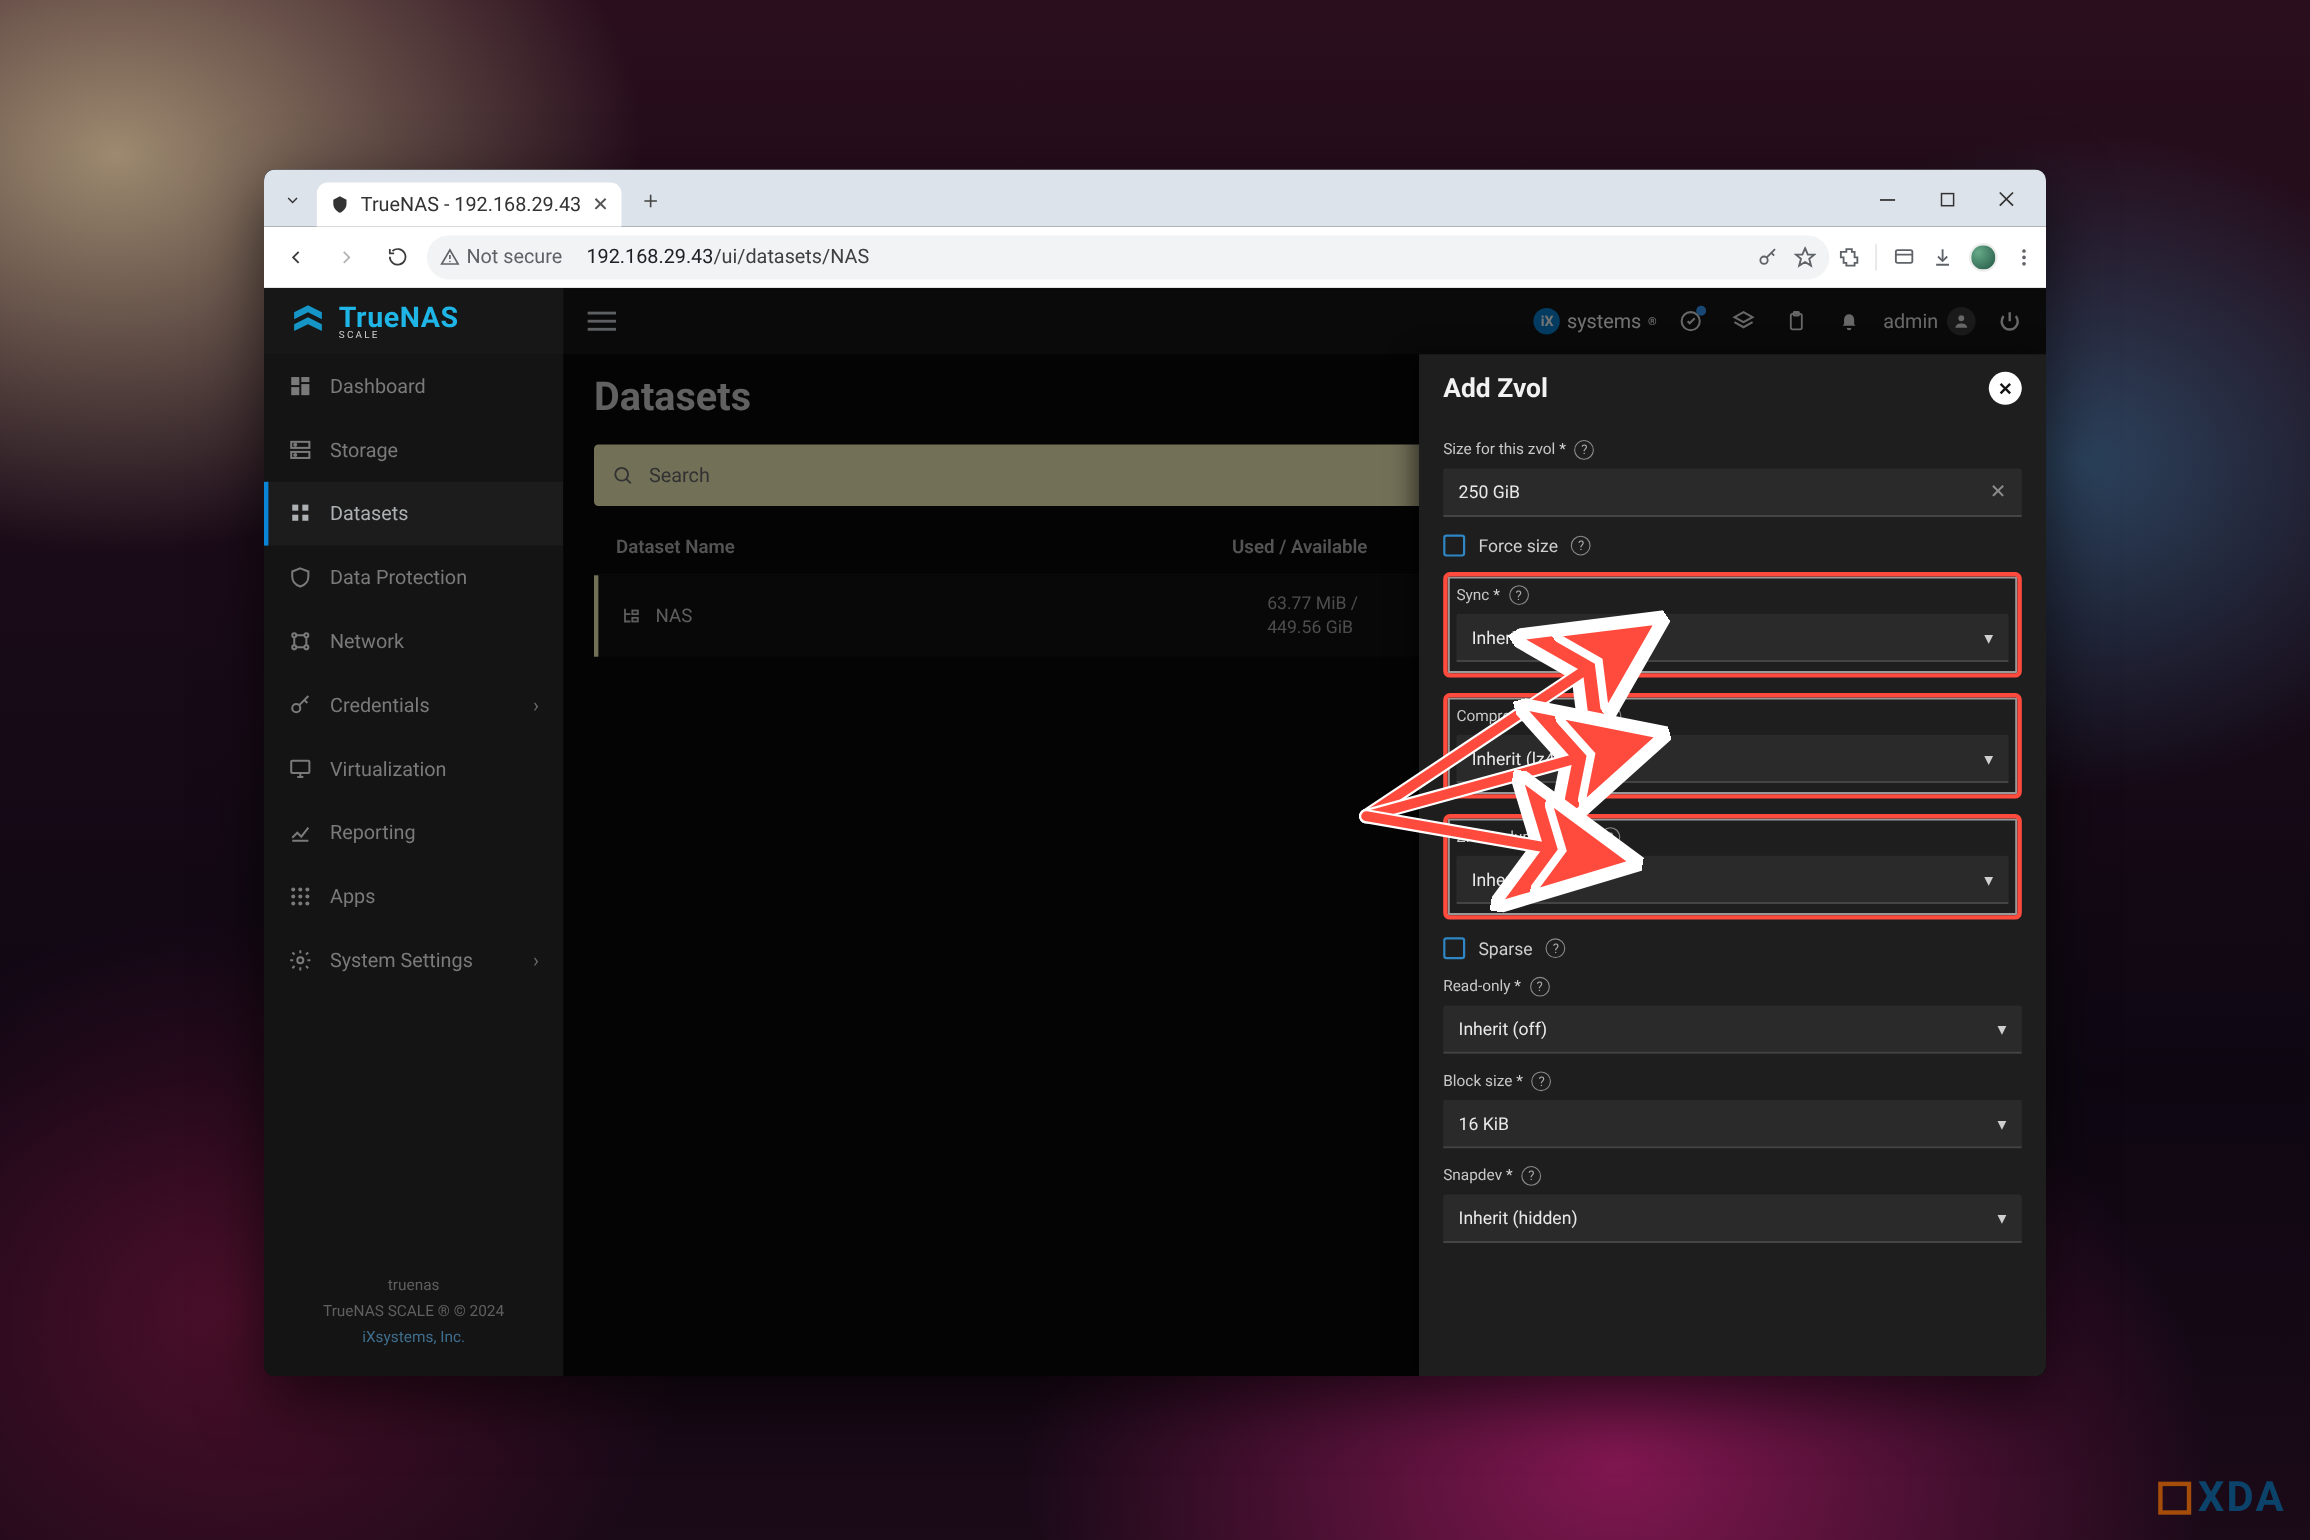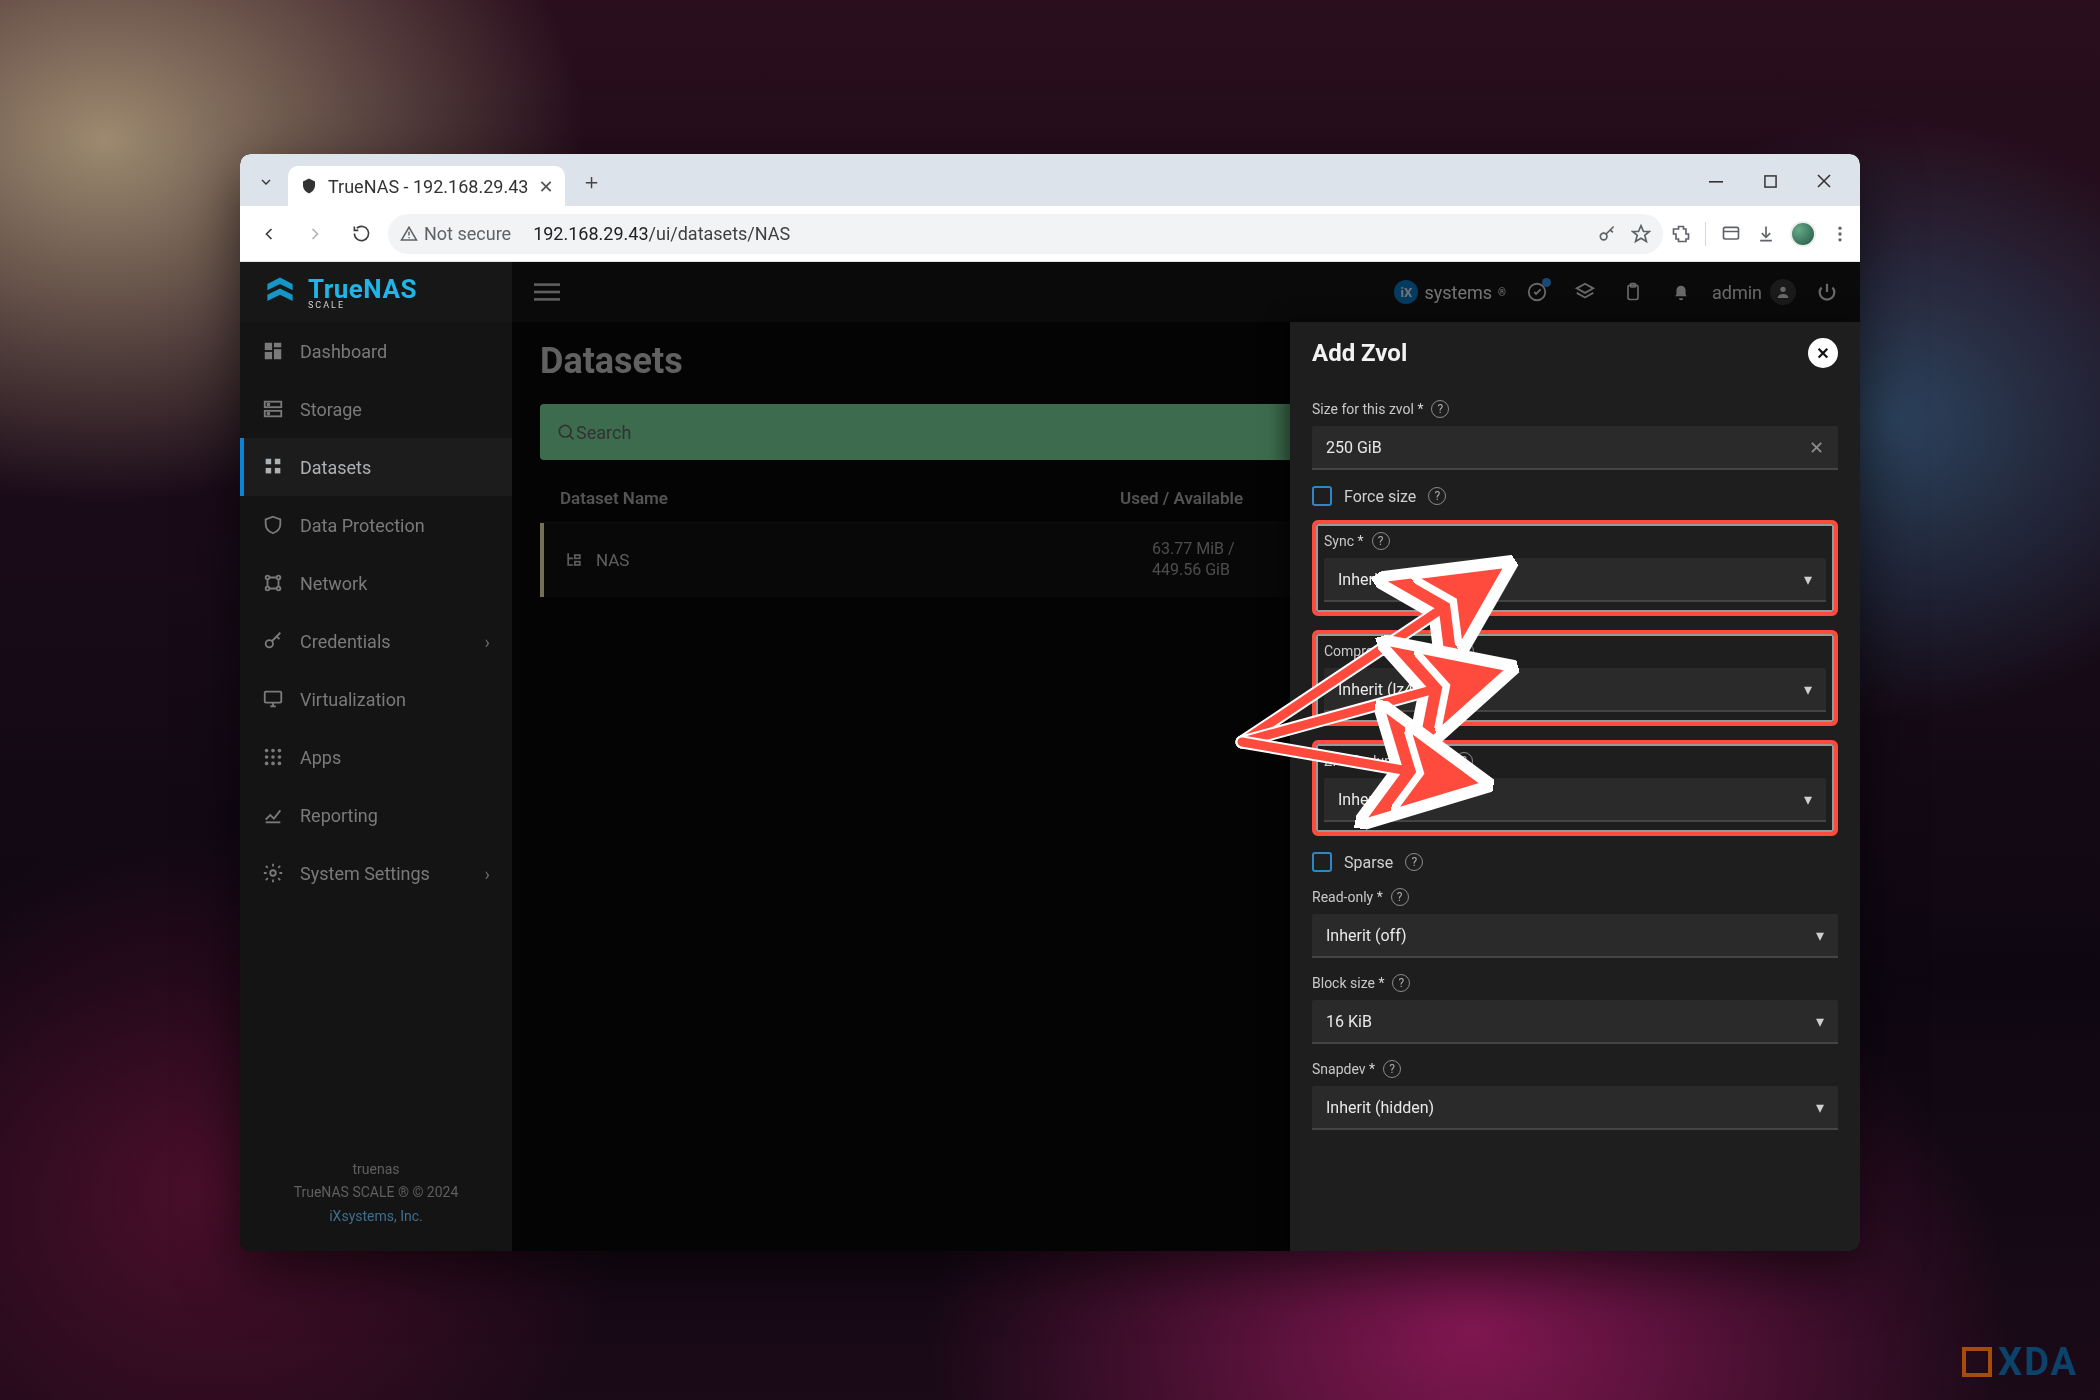--- a/index.html
+++ b/index.html
@@ -117,22 +117,22 @@
 
   
   .main {
     position:absolute; top:60px; left:0; right:0; bottom:0; padding: 18px 28px;
   }
   .main-dim {
     position:absolute; inset:0; background: rgba(0,0,0,0.55); z-index:4;
   }
   .page-title { color:#d8d8d8; font-size:36px; font-weight:700; margin-bottom: 22px; }
   .searchrow {
-    height: 56px; background:#86efac; border-radius:4px; display:flex; align-items:center;
-    padding: 0 16px; color:#6f6f6f; font-size:18px; margin-bottom: 14px;
+    height: 56px; background:#fef9c3; border-radius:4px; display:flex; align-items:center;
+    padding: 0 16px; gap:14px; color:#6f6f6f; font-size:18px; margin-bottom: 14px;
   }
   .table { width:100%; }
   .thead { display:grid; grid-template-columns: 1fr 220px 240px 200px; padding: 14px 20px; color:#b8b8b8; font-size:17px; font-weight:600; border-bottom:1px solid #1b1b1b;gap:16px; }
   .trow { display:grid; grid-template-columns: 1fr 220px 240px 200px; padding: 16px 20px; color:#cfcfcf; font-size:17px; align-items:center; border-left:4px solid #fef9c3; background:#121212; }
   .trow .name { display:flex; align-items:center; gap:12px; }
   .trow .lines { color:#a9a9a9; font-size:16px; line-height:1.3; }
 
   
   .panel {
     position:absolute; top:60px; right:0; bottom:0; width: 570px; z-index:6;
@@ -405,39 +405,39 @@
         </div>
         <div class="navitem">
           <svg class="nav-icon" viewBox="0 0 24 24" fill="none" stroke="#7a7a7a" stroke-width="2">
               <rect x="3" y="4" width="18" height="12" rx="1"></rect>
               <line x1="9" y1="20" x2="15" y2="20"></line>
               <line x1="12" y1="16" x2="12" y2="20"></line>
             </svg>
           <span>Virtualization</span>
         </div>
         <div class="navitem">
+          <svg class="nav-icon" viewBox="0 0 24 24" fill="none" stroke="#7a7a7a" stroke-width="2">
+              <polyline points="4 17 9 12 13 16 20 7"></polyline>
+              <line x1="4" y1="20" x2="20" y2="20"></line>
+            </svg>
+          <span>Reporting</span>
+        </div>
+        <div class="navitem">
           <svg class="nav-icon" viewBox="0 0 24 24" fill="#7a7a7a">
               <circle cx="5" cy="5" r="2"></circle>
               <circle cx="12" cy="5" r="2"></circle>
               <circle cx="19" cy="5" r="2"></circle>
               <circle cx="5" cy="12" r="2"></circle>
               <circle cx="12" cy="12" r="2"></circle>
               <circle cx="19" cy="12" r="2"></circle>
               <circle cx="5" cy="19" r="2"></circle>
               <circle cx="12" cy="19" r="2"></circle>
               <circle cx="19" cy="19" r="2"></circle>
             </svg>
           <span>Apps</span>
-        </div>
-        <div class="navitem">
-          <svg class="nav-icon" viewBox="0 0 24 24" fill="none" stroke="#7a7a7a" stroke-width="2">
-              <polyline points="4 17 9 12 13 16 20 7"></polyline>
-              <line x1="4" y1="20" x2="20" y2="20"></line>
-            </svg>
-          <span>Reporting</span>
         </div>
         <div class="navitem">
           <svg class="nav-icon" viewBox="0 0 24 24" fill="none" stroke="#7a7a7a" stroke-width="2">
               <circle cx="12" cy="12" r="3"></circle>
               <path d="M12 2v3M12 19v3M4.2 4.2l2.1 2.1M17.7 17.7l2.1 2.1M2 12h3M19 12h3M4.2 19.8l2.1-2.1M17.7 6.3l2.1-2.1"></path>
             </svg>
           <span>System Settings</span>
           <span class="chev">›</span>
         </div>
       </div>

